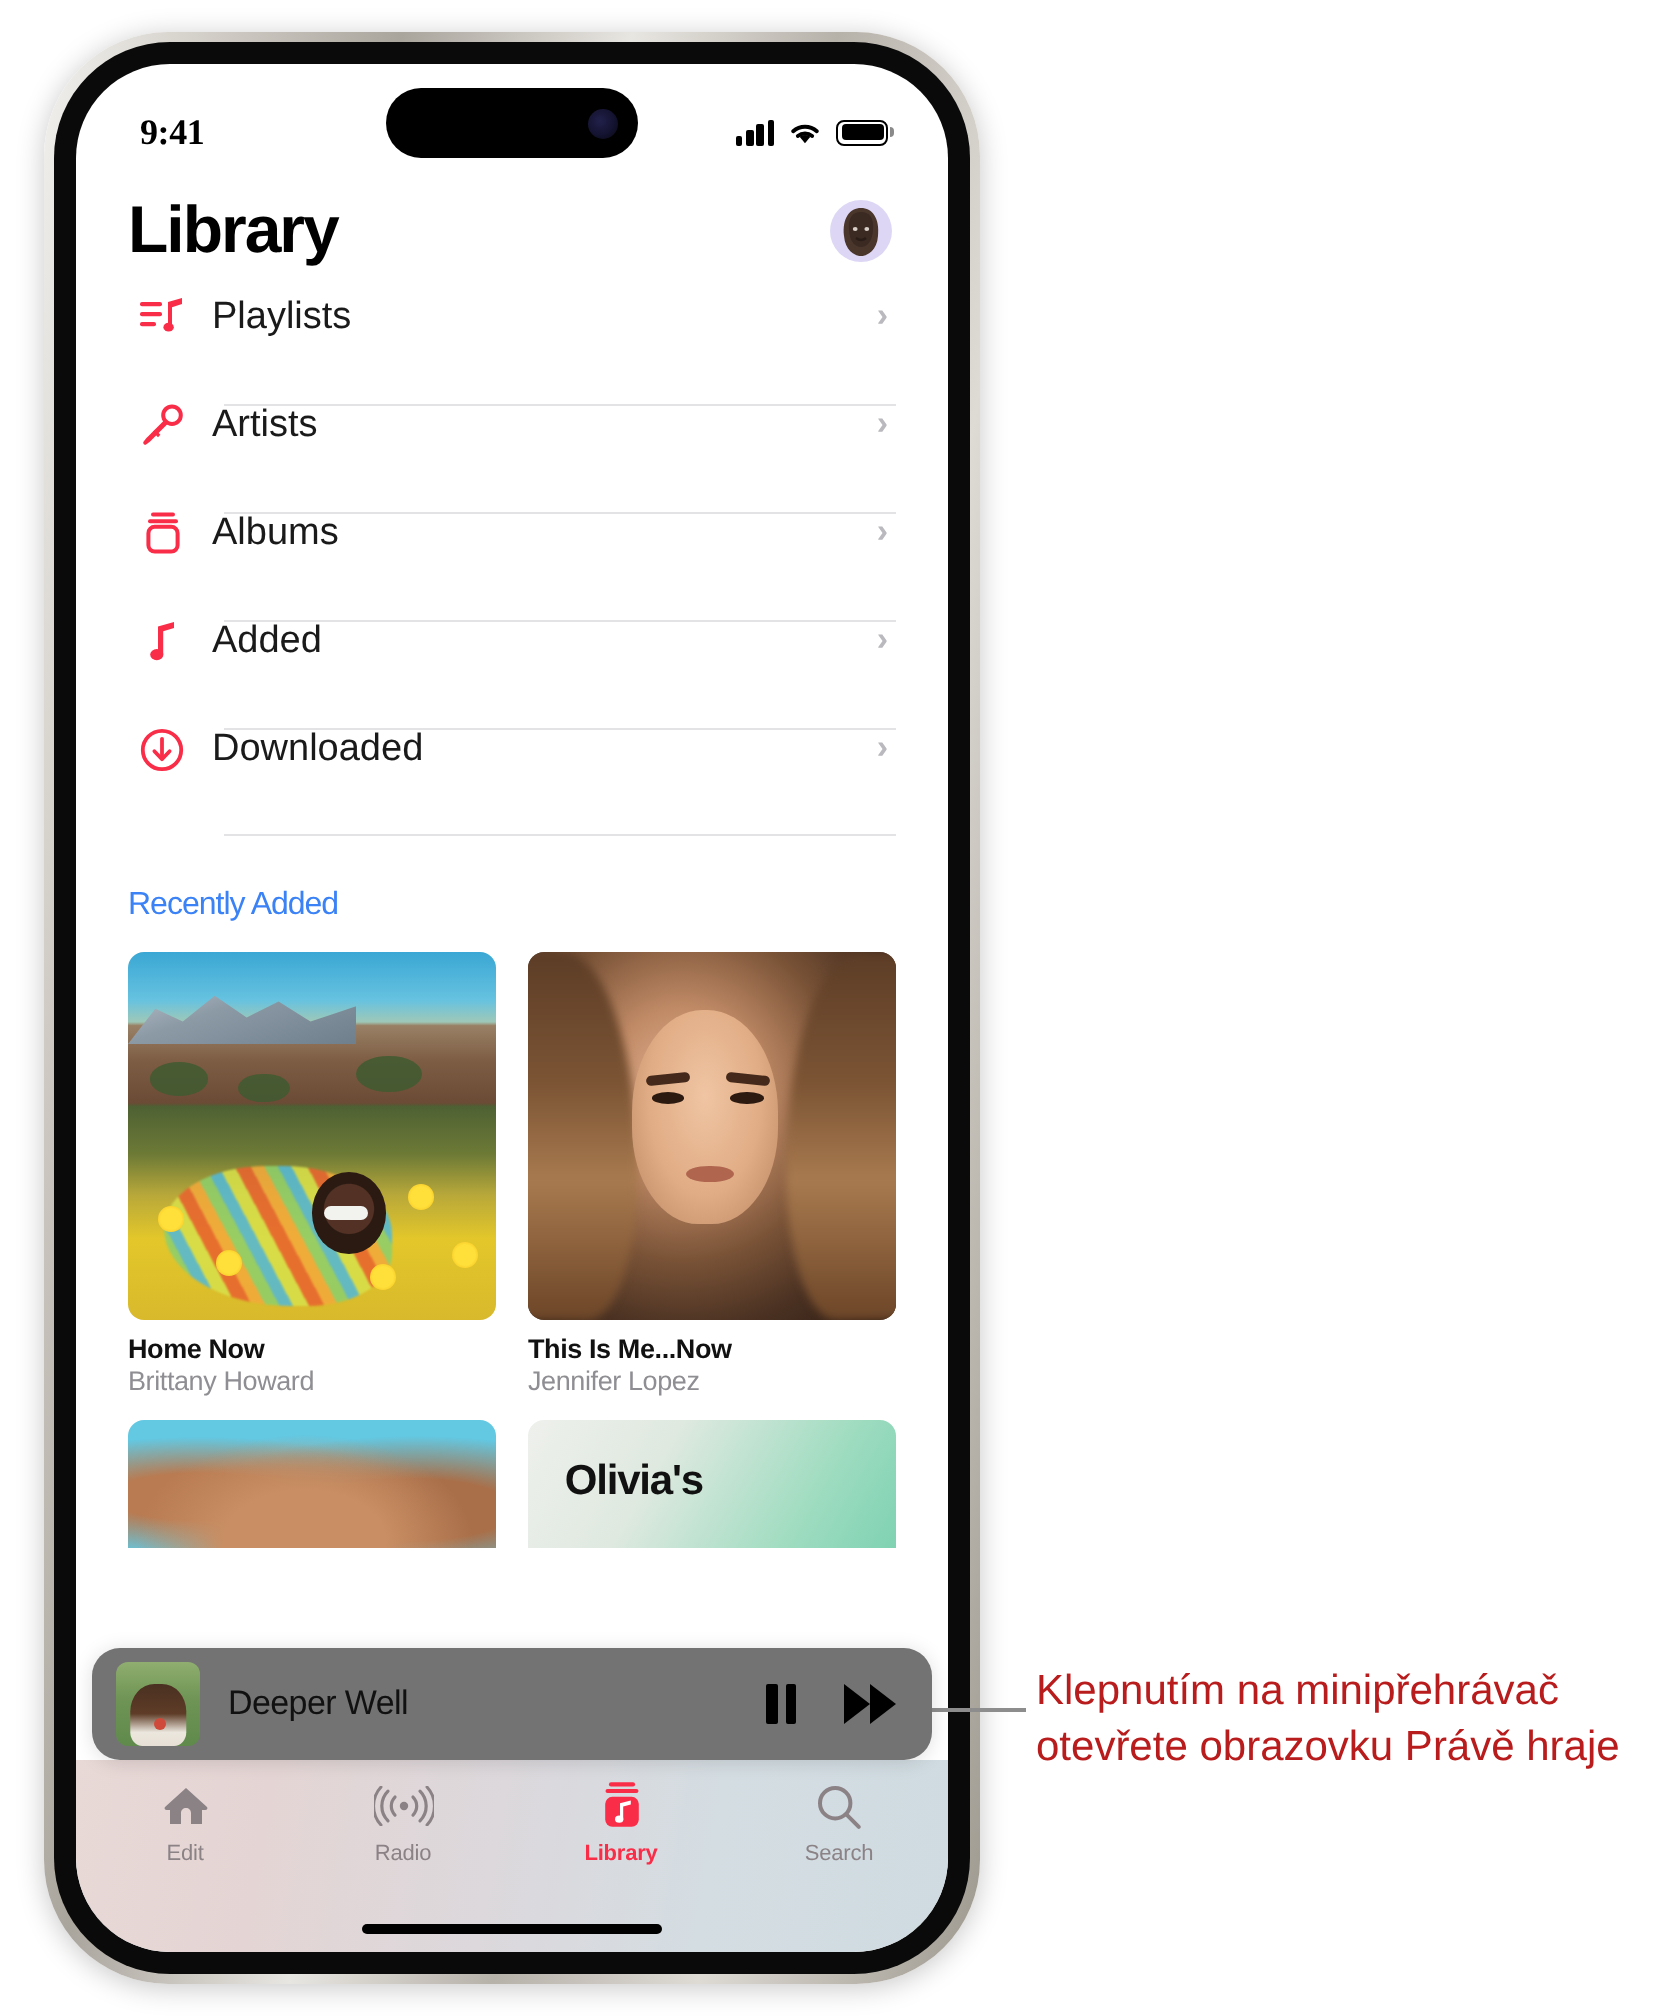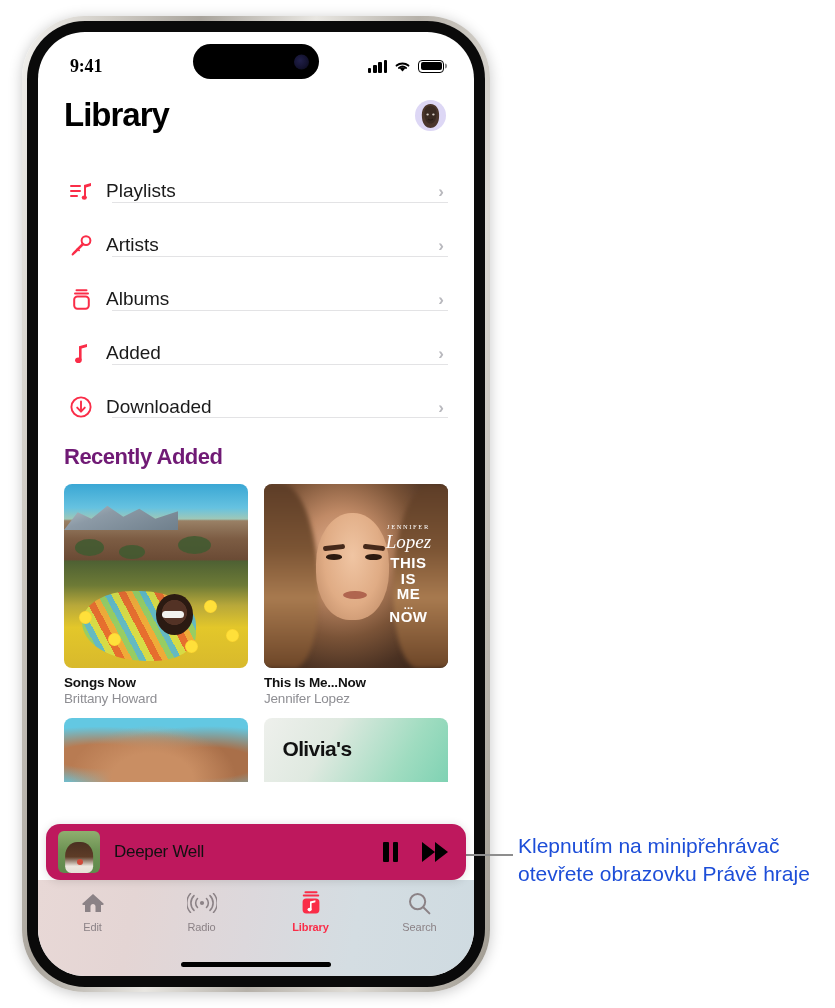--- a/index.html
+++ b/index.html
@@ -98,35 +98,35 @@
   }
   #page-title { font-size: 33px; font-weight: bold; letter-spacing: -1px; color:#000; }
   #avatar {
     width: 31px; height: 31px; border-radius: 50%;
     background: #ddd7f5; overflow:hidden; position: relative; flex: none;
   }
 
   
   #library-list { margin-top: 14px; padding-left: 26px; }
   .lib-row {
-    display:flex; align-items:flex-end; height: 54px;
+    display:flex; align-items:flex-start; height: 54px;
     position: relative; cursor: pointer;
   }
   .lib-row + .lib-row::before,
   .lib-row:last-child::after {
     content:''; position:absolute; left: 48px; right: 26px; top: 0;
     height: 1px; background: #e3e3e5;
   }
   .lib-row:last-child::after { top: auto; bottom: 0; }
   .lib-icon { width: 34px; flex:none; display:flex; align-items:center; justify-content:center; }
   .lib-label { font-size: 19px; color: #1a1a1a; flex: 1; padding-left: 8px; }
   .chev { margin-right: 30px; color:#b9b9be; font-size: 17px; font-weight: 600; }
 
   
-  #recent-title { font-size: 22px; font-weight: bold; letter-spacing:-.5px; padding: 26px 0 0 26px; color:#701a75; }
+  #recent-title { font-size: 16px; font-weight: normal; letter-spacing:-.5px; padding: 26px 0 0 26px; color:#3b82f6; }
   #albums-grid {
     display:grid; grid-template-columns: 1fr 1fr; gap: 16px;
     padding: 14px 26px 0 26px;
   }
   .album-art {
     width: 100%; aspect-ratio: 1/1; border-radius: 8px; overflow: hidden;
     position: relative; background:#ddd;
   }
   .album-title { font-size: 13.5px; font-weight: bold; color:#111; margin-top: 7px; letter-spacing:-.2px;}
   .album-artist { font-size: 13.5px; color:#8e8e93; margin-top: 1px; letter-spacing:-.2px;}
@@ -219,21 +219,21 @@
   }
   .art-olivia .ol {
     position:absolute; left:10%; top:30%;
     font-size:21px; font-weight:bold; color:#111; letter-spacing:-.6px;
   }
 
   
   #mini-player {
     position:absolute; left: 8px; right: 8px; bottom: 96px;
     height: 56px; border-radius: 14px;
-    background: #be185d;
+    background: #737373;
     box-shadow: 0 1px 10px rgba(0,0,0,.13);
     display:flex; align-items:center; padding: 0 12px; z-index: 20;
     cursor: pointer;
   }
   #mini-art {
     width: 42px; height: 42px; border-radius: 6px; flex:none; overflow:hidden;
     position:relative;
     background: linear-gradient(180deg,#8fae6f 0%, #6f9455 44%, #5f8a4c 100%);
   }
   #mini-art .mperson {
@@ -273,21 +273,21 @@
     width: 150px; height: 5px; background:#000; border-radius: 3px; z-index:16;
   }
 
   
   #callout-line {
     position:absolute; left: 455px; top: 854px; width: 58px; height: 2px;
     background: #8d8d8d;
   }
   #callout-text {
     position:absolute; left: 518px; top: 832px; width: 310px;
-    font-size: 21px; line-height: 1.33; color:#1d4ed8;
+    font-size: 21px; line-height: 1.33; color:#b91c1c;
   }
 </style>
 </head>
 <body>
 
 <div id="phone-frame">
   <div class="side-btn" id="btn-silent"></div>
   <div class="side-btn" id="btn-volup"></div>
   <div class="side-btn" id="btn-voldn"></div>
   <div class="side-btn" id="btn-power"></div>
@@ -411,43 +411,34 @@
               <div class="bush" style="left:62%;top:28%;width:18%;height:10%"></div>
               <div class="swirl"></div>
               <div class="face"></div>
               <div class="glass"></div>
               <div class="fl" style="left:8%;bottom:24%"></div>
               <div class="fl" style="left:24%;bottom:12%"></div>
               <div class="fl" style="left:76%;bottom:30%"></div>
               <div class="fl" style="left:88%;bottom:14%"></div>
               <div class="fl" style="left:66%;bottom:8%"></div>
             </div>
-            <div class="album-title">Songs Now</div>
+            <div class="album-title">Home Now</div>
             <div class="album-artist">Brittany Howard</div>
           </div>
 
           <div>
             <div class="album-art art-jlo">
               <div class="hair-l"></div>
                 <div class="hair-r"></div>
               <div class="face2"></div>
               <div class="brow l"></div>
                 <div class="brow r"></div>
               <div class="eye l"></div>
                 <div class="eye r"></div>
               <div class="lips"></div>
-              <div class="txt">
-                <div class="jn">JENNIFER</div>
-                <div class="lz">Lopez</div>
-                <div class="big">THIS</div>
-                <div class="big">IS</div>
-                <div class="big">ME</div>
-                <div class="dots">...</div>
-                <div class="big">NOW</div>
-              </div>
             </div>
             <div class="album-title">This Is Me...Now</div>
             <div class="album-artist">Jennifer Lopez</div>
           </div>
         </div>
 
         <div id="albums-grid-2">
           <div class="art-clip art-cyan">
             <div class="hairwave"></div>
           </div>

